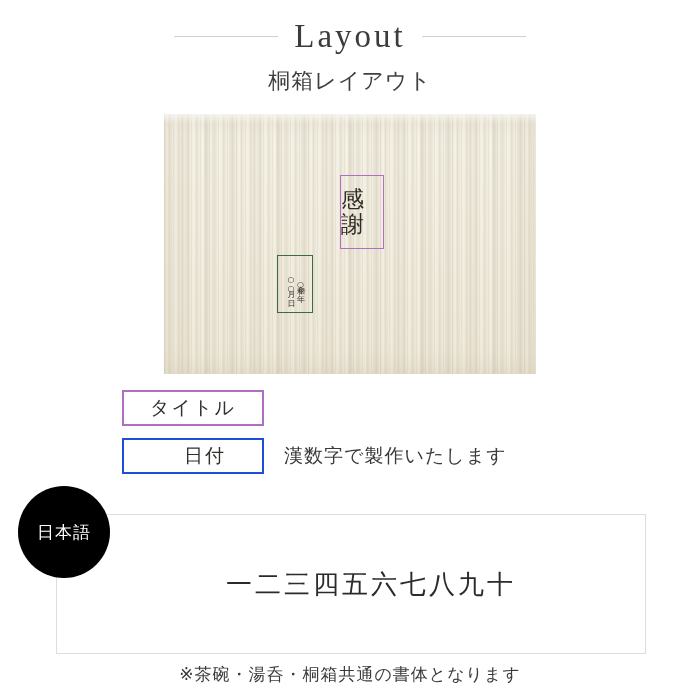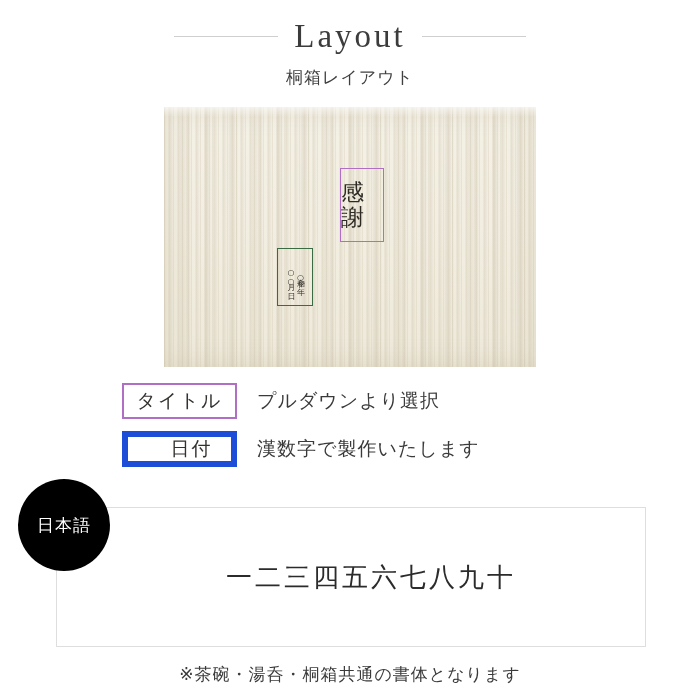--- a/index.html
+++ b/index.html
@@ -42,21 +42,21 @@
     font-family: "Liberation Serif", serif;
     font-size: 33px;
     letter-spacing: 3px;
     color: #3c3c3c;
     font-weight: normal;
     line-height: 1.1;
     margin: 0;
   }
   .sub-title {
     margin-top: 12px;
-    font-size: 17px;
+    font-size: 22px;
     color: #3f3f3f;
     letter-spacing: 1px;
     font-family: "DejaVu Sans", sans-serif;
   }
 
   
   .box-wrap {
     margin: 18px auto 0 auto;
     width: 372px;
     height: 260px;
@@ -145,34 +145,34 @@
   .legend {
     margin-top: 16px;
     padding-left: 122px;
   }
   .legend-row {
     display: flex;
     align-items: center;
     margin-bottom: 12px;
   }
   .legend-chip {
-    width: 115px;
+    width: 142px;
     height: 36px;
     display: flex;
     align-items: center;
     justify-content: center;
     box-sizing: border-box;
     font-size: 19px;
     letter-spacing: 2px;
     color: #33312e;
     background: #ffffff;
     font-family: "DejaVu Sans", sans-serif;
   }
   .chip-title { border: 2px solid #b06fc4; }
-  .chip-date  { border: 6px solid #1d4ed8; padding-left: 24px; }
+  .chip-date  { border: 2px solid #1d4ed8; padding-left: 24px; }
   .legend-desc {
     margin-left: 20px;
     font-size: 19px;
     color: #3a3a3a;
     letter-spacing: 1px;
     font-family: "DejaVu Sans", sans-serif;
   }
 
   
   .sample-area {
@@ -261,21 +261,20 @@
       <div class="box-date-text">
         <span class="box-date-col">令和○年</span>
         <span class="box-date-col">○月○日</span>
       </div>
     </div>
   </div>
 
   <div class="legend">
     <div class="legend-row">
       <div class="legend-chip chip-title">タイトル</div>
-      <div class="legend-desc">プルダウンより選択</div>
     </div>
     <div class="legend-row">
       <div class="legend-chip chip-date">日付</div>
       <div class="legend-desc">漢数字で製作いたします</div>
     </div>
   </div>
 
   <div class="sample-area">
     <div class="lang-badge">日本語</div>
     <div class="sample-box">

